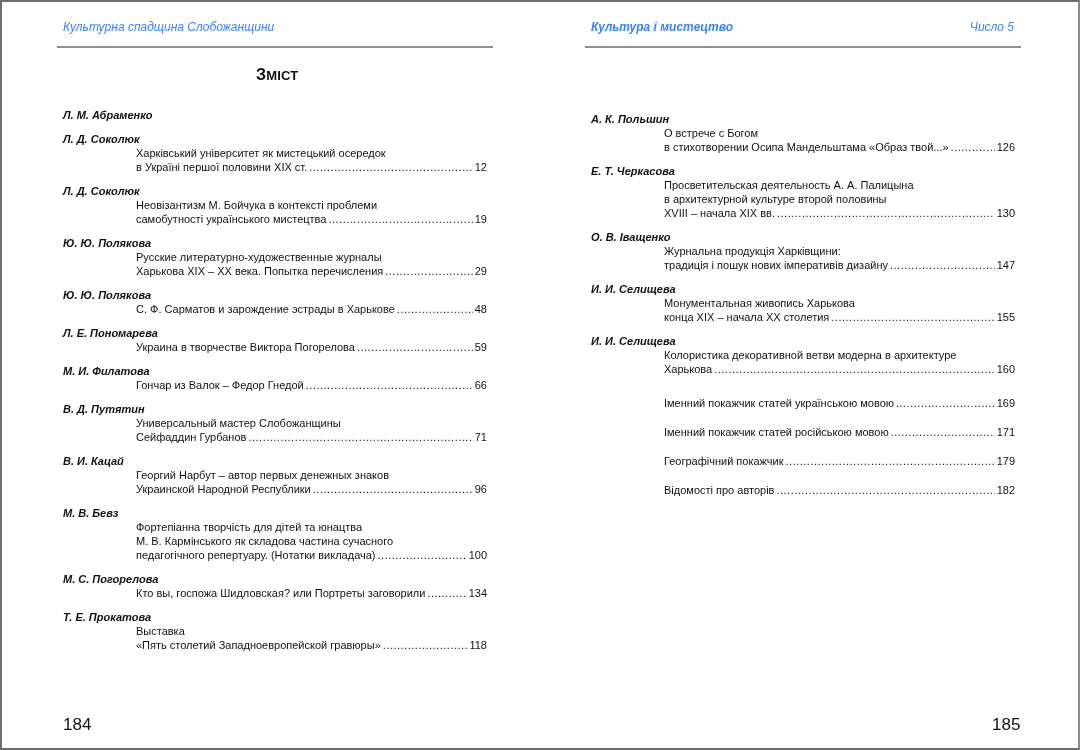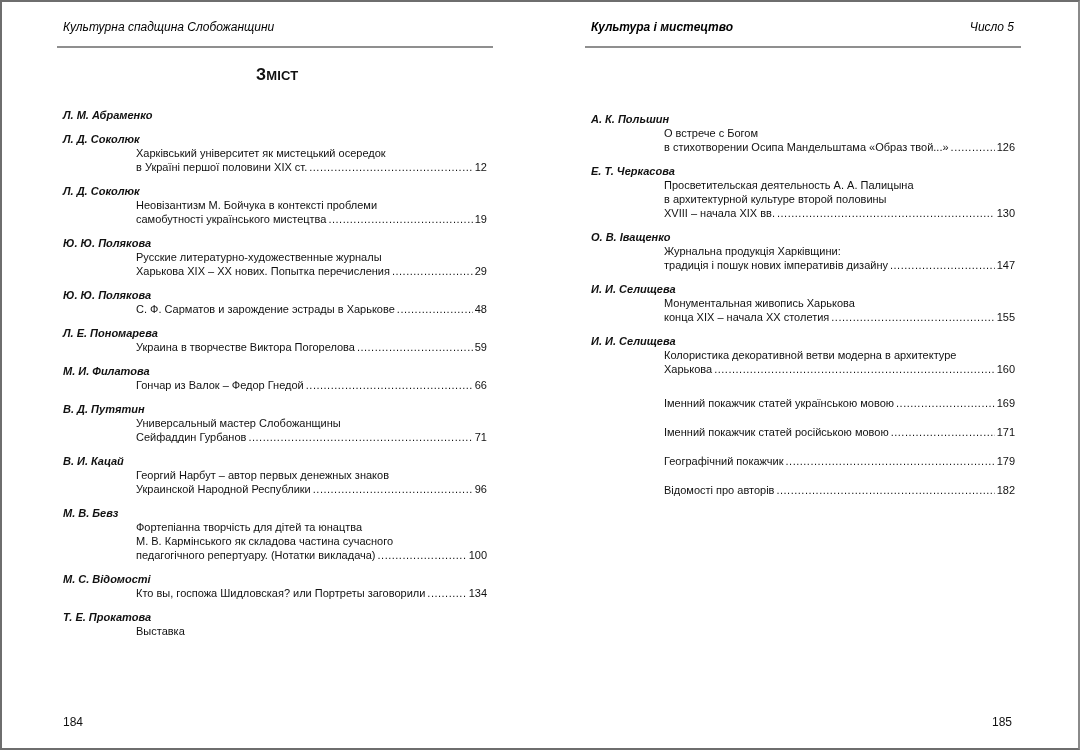--- a/index.html
+++ b/index.html
@@ -3,21 +3,21 @@
 <meta charset="utf-8">
 <style>
   * { margin: 0; padding: 0; box-sizing: border-box; }
   html, body { width: 1080px; height: 750px; background: #ffffff; overflow: hidden; }
   body { font-family: "Liberation Sans", sans-serif; color: #111; position: relative; }
   .frame { position: absolute; left: 0; top: 0; width: 1080px; height: 750px; border: 2px solid #6e6e6e; border-right-color: #8a8a8a; }
   .page { position: absolute; top: 0; height: 750px; }
   .page.left { left: 0; width: 540px; }
   .page.right { left: 540px; width: 540px; }
 
-  .running-head { position: absolute; top: 20px; font-size: 12px; font-style: italic; color: #000000; }
+  .running-head { position: absolute; top: 20px; font-size: 12px; font-style: italic; color: #3b82f6; }
   .left .running-head { left: 63px; }
   .right .running-head.title { left: 51px; font-weight: bold; }
   .right .running-head.issue { right: 66px; }
   .head-rule { position: absolute; top: 46px; height: 2px; background: #8f8f8f; }
   .left .head-rule { left: 57px; width: 436px; }
   .right .head-rule { left: 45px; width: 436px; }
 
   .toc-title { position: absolute; top: 66px; left: 256px; font-size: 16px; font-weight: bold; letter-spacing: 0.2px; }
   .toc-title .sc { font-size: 13px; }
 
@@ -31,21 +31,21 @@
   .line { white-space: nowrap; }
   .leader-line { display: flex; align-items: baseline; white-space: nowrap; }
   .leader-line .txt { flex: 0 0 auto; }
   .leader-line .dots { flex: 1 1 auto; overflow: hidden; margin: 0 2px; }
   .leader-line .dots::after { content: "............................................................................................................................................................................................................"; letter-spacing: 0.5px; }
   .leader-line .pg { flex: 0 0 auto; text-align: right; }
 
   .index-entry { padding-left: 73px; margin-bottom: 15px; }
   .first-index { margin-top: 20px; }
 
-  .folio { position: absolute; top: 715px; font-size: 12px; }
+  .folio { position: absolute; top: 715px; font-size: 17px; }
   .left .folio { left: 63px; }
   .right .folio { left: 452px; }
 </style>
 </head>
 <body>
 
 <div class="frame"></div>
 
 <div class="page left">
   <div class="running-head">Культурна спадщина Слобожанщини</div>
@@ -76,21 +76,21 @@
             <span class="dots"></span>
             <span class="pg">19</span>
           </div>
         </div>
       </div>
       <div class="entry">
         <div class="author">Ю. Ю. Полякова</div>
         <div class="title-block">
           <div class="line">Русские литературно-художественные журналы</div>
           <div class="leader-line">
-            <span class="txt">Харькова XIX – XX нових.  Попытка перечисления</span>
+            <span class="txt">Харькова XIX – XX века.  Попытка перечисления</span>
             <span class="dots"></span>
             <span class="pg">29</span>
           </div>
         </div>
       </div>
       <div class="entry">
         <div class="author">Ю. Ю. Полякова</div>
         <div class="title-block">
           <div class="leader-line">
             <span class="txt">С. Ф. Сарматов и зарождение эстрады в Харькове</span>
@@ -147,33 +147,38 @@
           <div class="line">Фортепіанна творчість для дітей та юнацтва</div>
           <div class="line">М. В. Кармінського як складова частина сучасного</div>
           <div class="leader-line">
             <span class="txt">педагогічного репертуару. (Нотатки викладача)</span>
             <span class="dots"></span>
             <span class="pg">100</span>
           </div>
         </div>
       </div>
       <div class="entry">
-        <div class="author">М. С. Відомості</div>
+        <div class="author">М. С. Погорелова</div>
         <div class="title-block">
           <div class="leader-line">
             <span class="txt">Кто вы, госпожа Шидловская? или Портреты заговорили</span>
             <span class="dots"></span>
             <span class="pg">134</span>
           </div>
         </div>
       </div>
       <div class="entry">
         <div class="author">Т. Е. Прокатова</div>
         <div class="title-block">
           <div class="line">Выставка</div>
+          <div class="leader-line">
+            <span class="txt">«Пять столетий  Западноевропейской гравюры»</span>
+            <span class="dots"></span>
+            <span class="pg">118</span>
+          </div>
         </div>
       </div>
     </div>
 
   <div class="folio">184</div>
 </div>
 
 <div class="page right">
   <div class="running-head title">Культура і мистецтво</div>
   <div class="running-head issue">Число 5</div>

